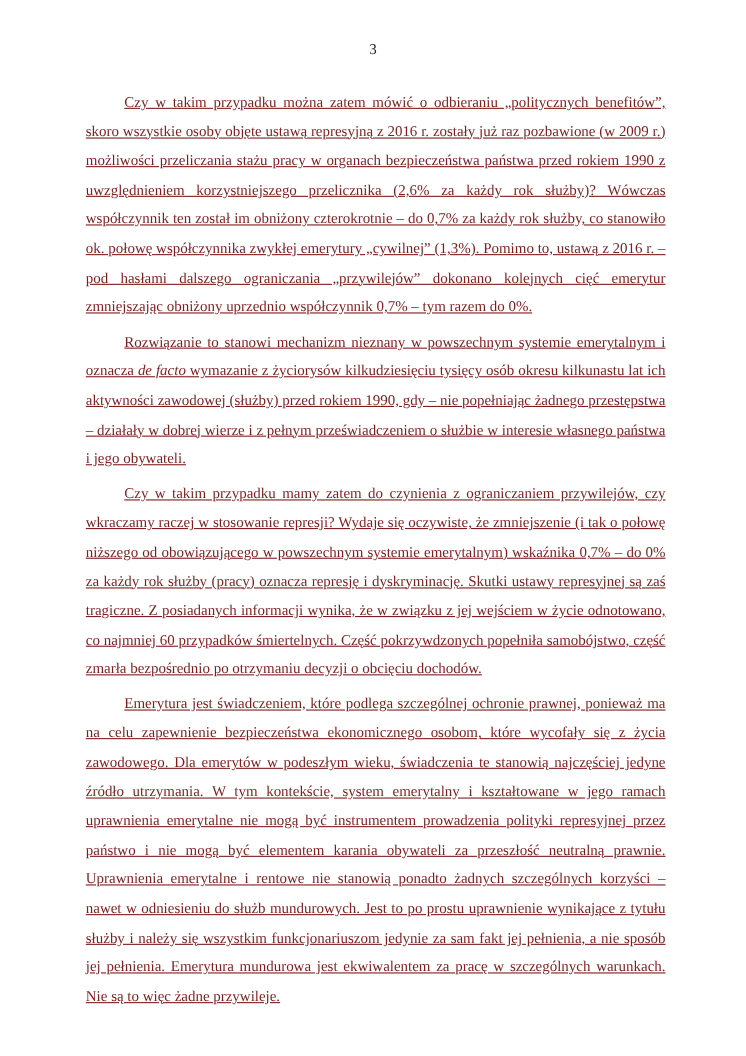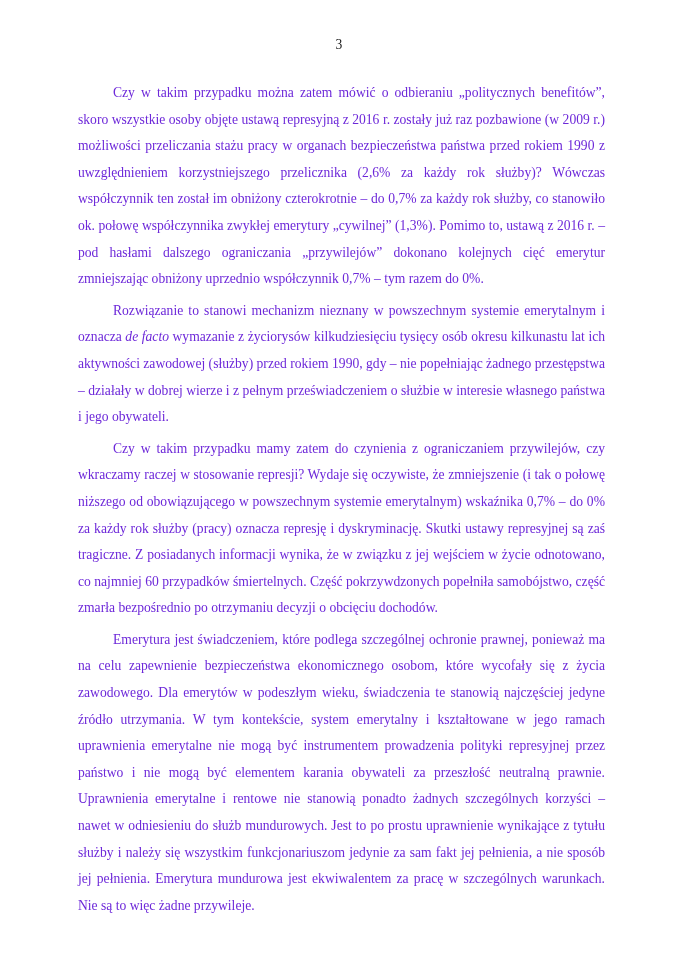--- a/index.html
+++ b/index.html
@@ -21,23 +21,24 @@
     text-align: center;
     font-size: 13.6px;
     line-height: 14px;
     color: #1b1b1b;
   }
   .content {
     margin: 28px 73px 0 78px;
     text-align: justify;
     font-size: 13.6px;
     line-height: 26.6px;
-    color: #6d28d9;
+    color: #7f1d1d;
     -webkit-hyphens: auto;
     hyphens: auto;
+    text-decoration: underline;
   }
   .content p {
     margin: 0 0 5px 0;
     text-indent: 35px;
   }
   .content p:last-child {
     margin-bottom: 0;
   }
   .italic {
     font-style: italic;

